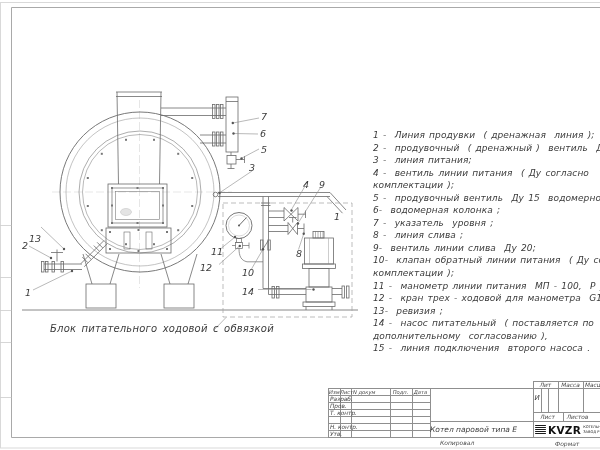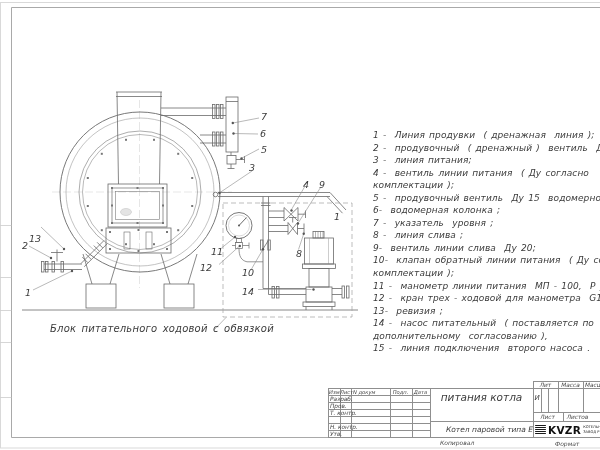--- a/index.html
+++ b/index.html
@@ -32,21 +32,21 @@
     position:absolute;font:italic 5.8px "DejaVu Sans",sans-serif;
     color:#454545;white-space:nowrap;
   }
   .lbs{font-size:5.2px;}
   .ctr{text-align:center;}
   #doctitle{
     position:absolute;left:430px;top:391px;width:103px;text-align:center;
     font:italic 10.5px "DejaVu Sans",sans-serif;color:#3b3b3b;line-height:13.5px;
   }
   #product{
-    position:absolute;left:430px;top:425px;width:103px;text-align:right;
+    position:absolute;left:430px;top:425px;width:103px;text-align:left;
     font:italic 7.5px "DejaVu Sans",sans-serif;color:#3b3b3b;
   }
   #litval{
     position:absolute;left:533px;top:394px;width:8px;text-align:center;
     font:italic 7px "DejaVu Sans",sans-serif;color:#3b3b3b;
   }
   #logo{position:absolute;left:535px;top:423px;height:13px;display:flex;align-items:center;}
   #logo-icon{width:11px;height:9px;margin-right:2px;display:flex;flex-direction:column;justify-content:space-between;}
   #logo-icon i{display:block;height:1.4px;background:#1a1a1a;border-radius:1px;}
   #logo-txt{font:bold 10.5px "DejaVu Sans",sans-serif;color:#111;letter-spacing:0.3px;}
@@ -321,21 +321,20 @@
   <div class="lbl lbs ctr" style="left:389.5px;top:389px;width:22px">Подп.</div>
   <div class="lbl lbs ctr" style="left:411.5px;top:389px;width:18px">Дата</div>
 
   <div class="lbl" style="left:330px;top:396px">Разраб.</div>
   <div class="lbl" style="left:330px;top:403px">Пров.</div>
   <div class="lbl" style="left:330px;top:410px">Т. контр.</div>
   <div class="lbl" style="left:330px;top:424px">Н. контр.</div>
   <div class="lbl" style="left:330px;top:431px">Утв.</div>
 
   <div id="doctitle">
-    <div>питания котла</div>
   </div>
   <div id="product">Котел паровой типа Е</div>
 
   <div class="lbl ctr" style="left:533px;top:382px;width:25px">Лит</div>
   <div class="lbl ctr" style="left:558px;top:382px;width:25px">Масса</div>
   <div class="lbl" style="left:585px;top:382px">Масштаб</div>
   <div id="litval">И</div>
 
   <div class="lbl ctr" style="left:533px;top:414px;width:29px">Лист</div>
   <div class="lbl ctr" style="left:562.5px;top:414px;width:30px">Листов</div>

